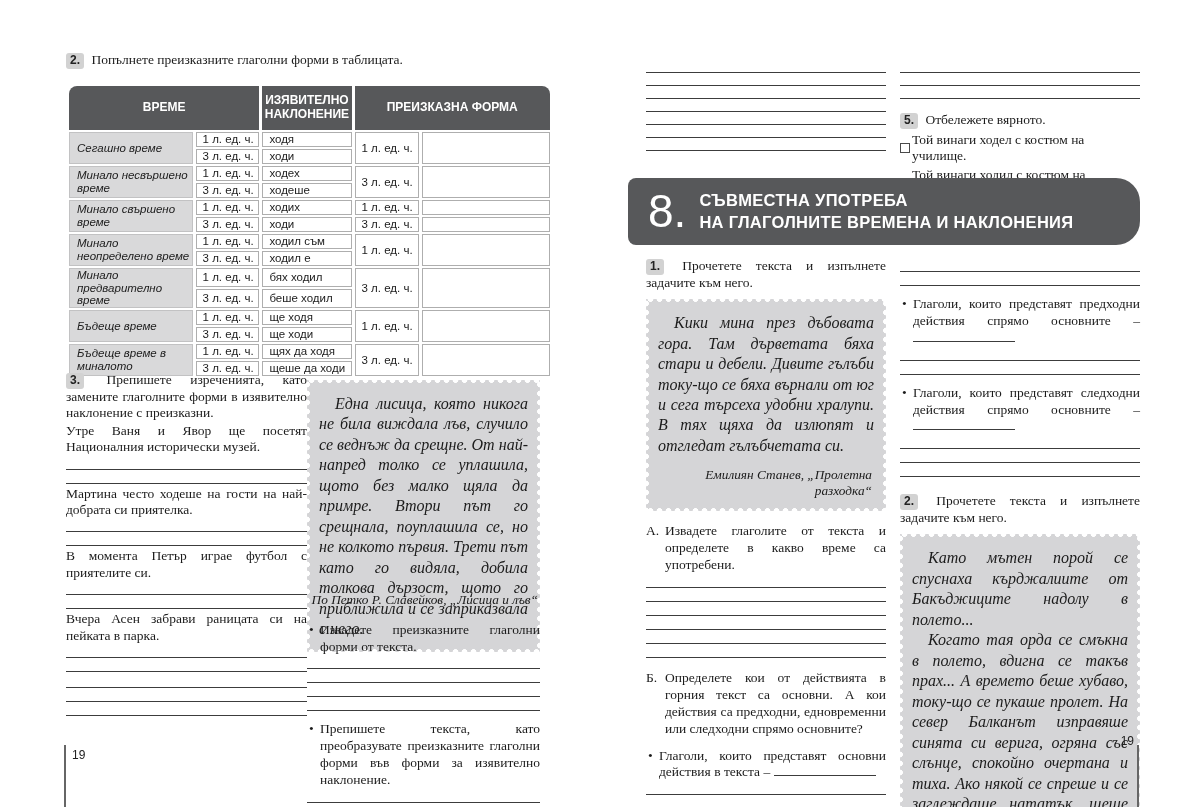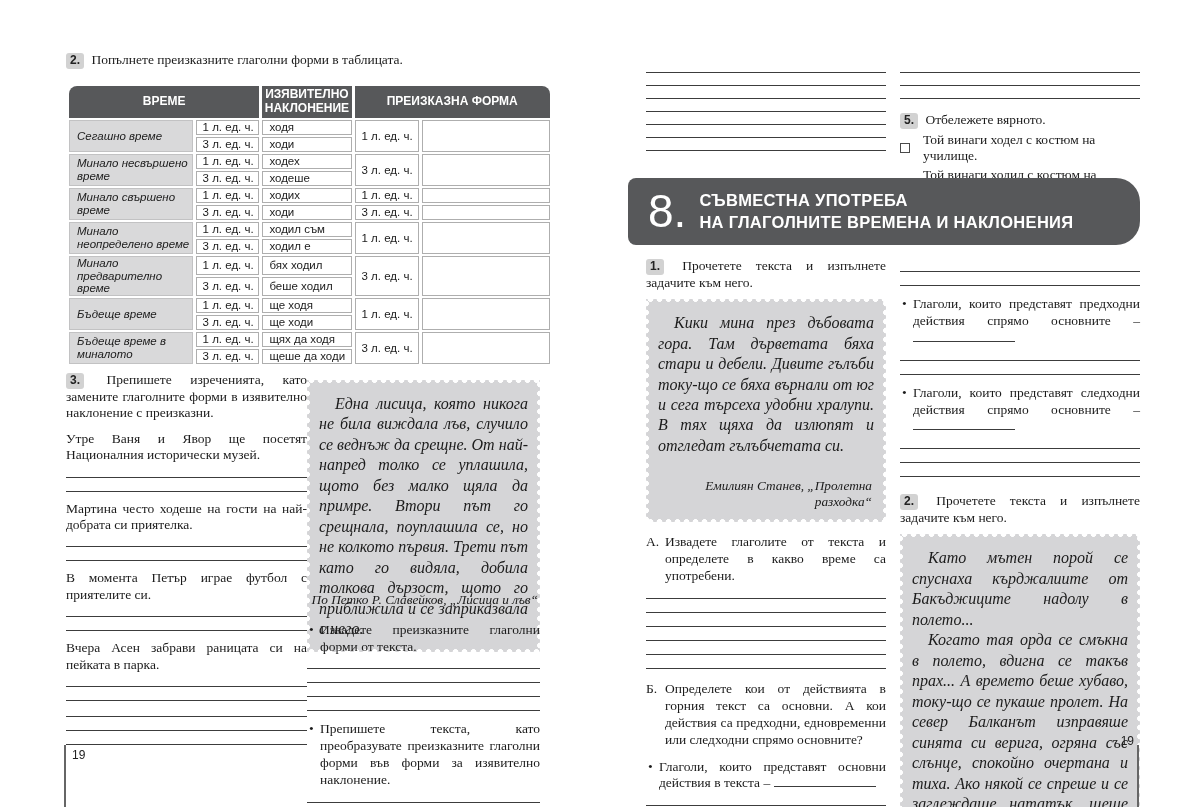--- a/index.html
+++ b/index.html
@@ -12,65 +12,65 @@
   .instr{font-size:13.5px;line-height:1.22;text-align:justify}
   .badge{display:inline-block;background:var(--badge,#d2d2d2);border-radius:3px;
     padding:0 4px 1px 4px;font-family:"Liberation Sans",sans-serif;font-weight:bold;
     font-size:12px;margin-right:4px;color:#222}
 
   
   .ex2head{position:absolute;top:52px;left:0;width:487px}
   .vtable{position:absolute;top:84px;left:0;width:487px;border-collapse:separate;
     border-spacing:3px 2px;table-layout:fixed;font-family:"Liberation Sans",sans-serif}
   .vtable th{background:var(--dark,#57585a);color:#fff;font-size:12px;font-weight:bold;
-    height:32px;text-align:center;vertical-align:middle;line-height:1.15;border:none}
+    height:44px;text-align:center;vertical-align:middle;line-height:1.15;border:none}
   .vtable th.c1{border-top-left-radius:8px}
   .vtable th.c3{border-top-right-radius:8px}
   .vtable td{height:15px;font-size:11.5px;vertical-align:middle;background:#fff;
     border:1px solid #aeaeae;padding:0 0 0 6px;line-height:1.1}
   .vtable td.tense{background:var(--cellgray,#d9d9da);border-color:#c2c2c3;
     font-style:italic;font-size:11.5px;padding-left:7px}
   .vtable td.blank{padding:0}
 
   .twocol{position:absolute;top:372px;left:0;width:487px;display:flex;}
   .colA{width:241px}
   .colB{width:233px}
 
-  .sent{font-size:13.5px;line-height:1.22;text-align:justify;margin-top:9px}
+  .sent{font-size:13.5px;line-height:1.22;text-align:justify;margin-top:1px}
   .lines{margin-bottom:2px}
   .wline{height:14px;border-bottom:1px solid var(--line,#3c3c3c)}
   .topcols .wline{height:13px}
 
   .stamp{background:
       radial-gradient(circle at 50% 0, #fff 2.6px, rgba(255,255,255,0) 3.2px) left top / 9px 5px repeat-x,
       radial-gradient(circle at 50% 100%, #fff 2.6px, rgba(255,255,255,0) 3.2px) left bottom / 9px 5px repeat-x,
       radial-gradient(circle at 0 50%, #fff 2.6px, rgba(255,255,255,0) 3.2px) left top / 5px 9px repeat-y,
       radial-gradient(circle at 100% 50%, #fff 2.6px, rgba(255,255,255,0) 3.2px) right top / 5px 9px repeat-y,
       var(--gray,#d5d5d7);
     padding:14px 12px 12px 12px;margin-top:8px}
   .stamp.flatb{background:
       radial-gradient(circle at 50% 0, #fff 2.6px, rgba(255,255,255,0) 3.2px) left top / 9px 5px repeat-x,
       radial-gradient(circle at 0 50%, #fff 2.6px, rgba(255,255,255,0) 3.2px) left top / 5px 9px repeat-y,
       radial-gradient(circle at 100% 50%, #fff 2.6px, rgba(255,255,255,0) 3.2px) right top / 5px 9px repeat-y,
       var(--gray,#d5d5d7)}
   .qp{font-style:italic;font-size:16px;line-height:1.28;text-align:justify;text-indent:16px}
-  .attrib{font-style:italic;font-size:13.3px;text-align:right;margin-top:22px;padding-right:2px}
+  .attrib{font-style:italic;font-size:13.3px;text-align:right;margin-top:11px;padding-right:2px}
 
   .bullet{font-size:13.5px;line-height:1.25;text-align:justify;margin-top:10px;
     padding-left:13px;position:relative}
   .bmark{position:absolute;left:2px;top:0}
   .irule{display:inline-block;width:105px;max-width:45%;height:11px;
     border-bottom:1px solid var(--line,#3c3c3c)}
 
   
   .topcols{position:absolute;top:60px;left:0;width:494px;display:flex;gap:14px}
   .topL{width:240px}
   .topR{width:240px}
   .ex5{margin-top:13px}
-  .opt{font-size:13.5px;margin-top:3px;display:flex;align-items:center;gap:13px}
+  .opt{font-size:13.5px;margin-top:3px;display:flex;align-items:center;gap:2px}
   .cbx{width:10px;height:10px;border:1px solid #4a4a4a;background:#fff;flex:none}
 
   .secbar{position:absolute;top:178px;left:-18px;width:512px;height:67px;
     background:var(--dark,#57585a);color:#fff;border-radius:8px 24px 24px 8px;
     display:flex;align-items:center;padding:0 16px 0 20px;gap:13px;
     font-family:"Liberation Sans",sans-serif}
   .secnum{font-size:46px;line-height:.95;font-weight:normal}
   .sectitle{font-weight:bold;font-size:16.5px;line-height:1.3;letter-spacing:.3px}
 
   .maincols{position:absolute;top:258px;left:0;width:494px;display:flex;gap:14px}

